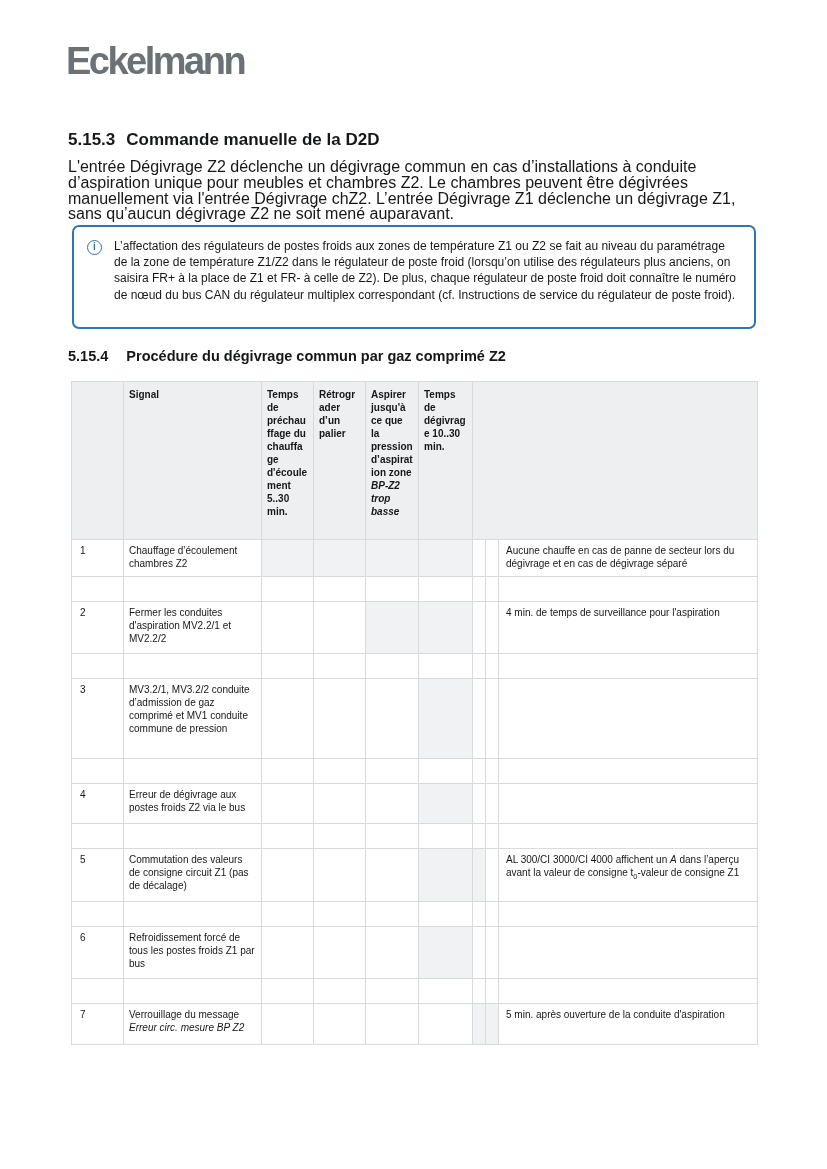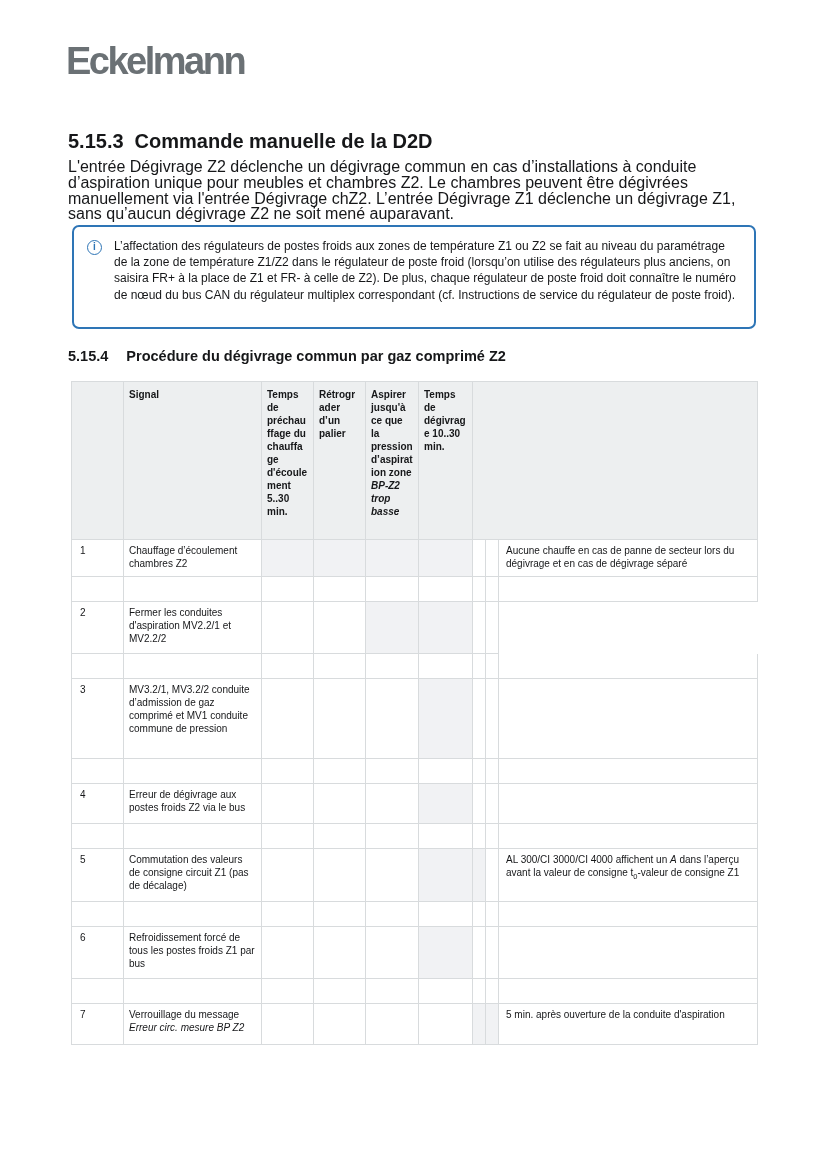--- a/index.html
+++ b/index.html
@@ -10,21 +10,21 @@
     --ink:#161719;
     --logogray:#6b7175;
   }
   *{margin:0;padding:0;box-sizing:border-box;}
   html,body{background:#e8e8e8;}
   body{font-family:"Liberation Sans","DejaVu Sans",sans-serif;color:var(--ink);}
   .page{position:relative;width:827px;height:1169px;background:#ffffff;margin:0 auto;overflow:hidden;}
 
   .logo{position:absolute;left:66px;top:40px;font-size:38px;font-weight:700;letter-spacing:-2.5px;color:var(--logogray);}
 
-  .h1{position:absolute;left:68px;top:130px;font-size:20px;font-weight:700;}
+  .h1{position:absolute;left:68px;top:130px;font-size:17px;font-weight:700;}
   .h1 .sec-num{display:inline-block;margin-right:11px;}
 
   .para{position:absolute;left:68px;top:159px;width:694px;font-size:16px;line-height:15.8px;}
 
   .note{position:absolute;left:72px;top:225px;width:684px;min-height:104px;
         border:2px solid var(--blue);border-radius:7px;background:#fff;
         display:flex;align-items:flex-start;padding:11px 18px 10px 13px;}
   .note-ico{flex:0 0 auto;width:15px;height:15px;border:1.6px solid var(--blue);border-radius:50%;
             color:var(--blue);font-size:10px;font-weight:700;line-height:12px;text-align:center;
             margin-top:2px;margin-right:12px;}
@@ -115,20 +115,21 @@
       </div>
       <div class="trow drow row-1">
         <div class="tc num">2</div>
         <div class="tc sig"><span>Fermer les conduites d'aspiration MV2.2/1 et MV2.2/2</span></div>
         <div class="tc ph"></div>
         <div class="tc ph"></div>
         <div class="tc ph shade"></div>
         <div class="tc ph shade"></div>
         <div class="tc ph"></div>
         <div class="tc ph"></div>
+        <div class="tc com"><span>4 min. de temps de surveillance pour l'aspiration</span></div>
       </div>
       <div class="trow spacer">
         <div class="tc "></div>
         <div class="tc "></div>
         <div class="tc "></div>
         <div class="tc "></div>
         <div class="tc "></div>
         <div class="tc "></div>
         <div class="tc "></div>
         <div class="tc "></div>

